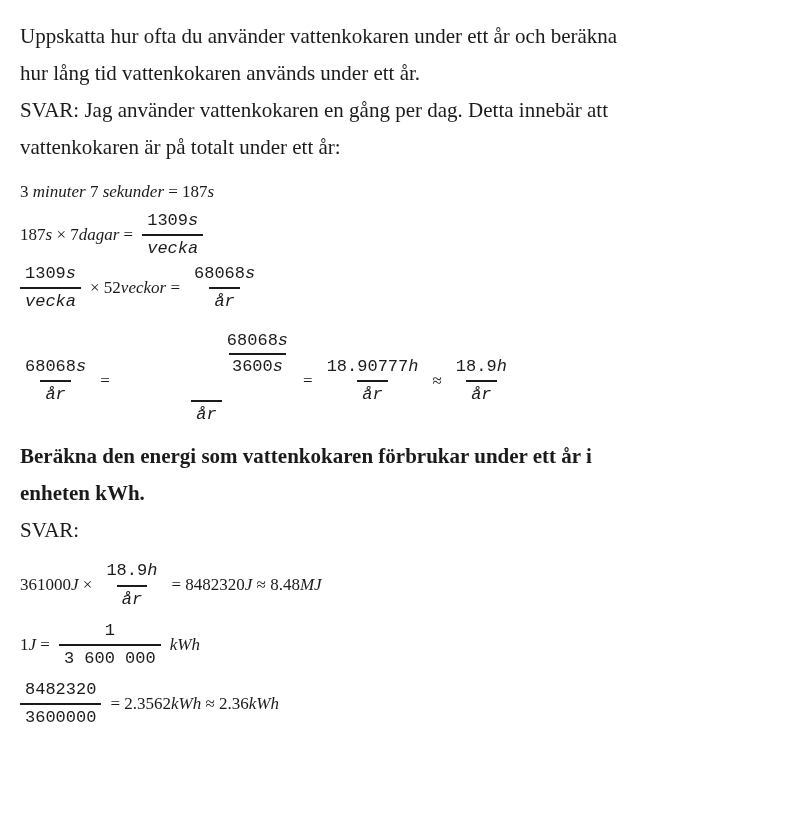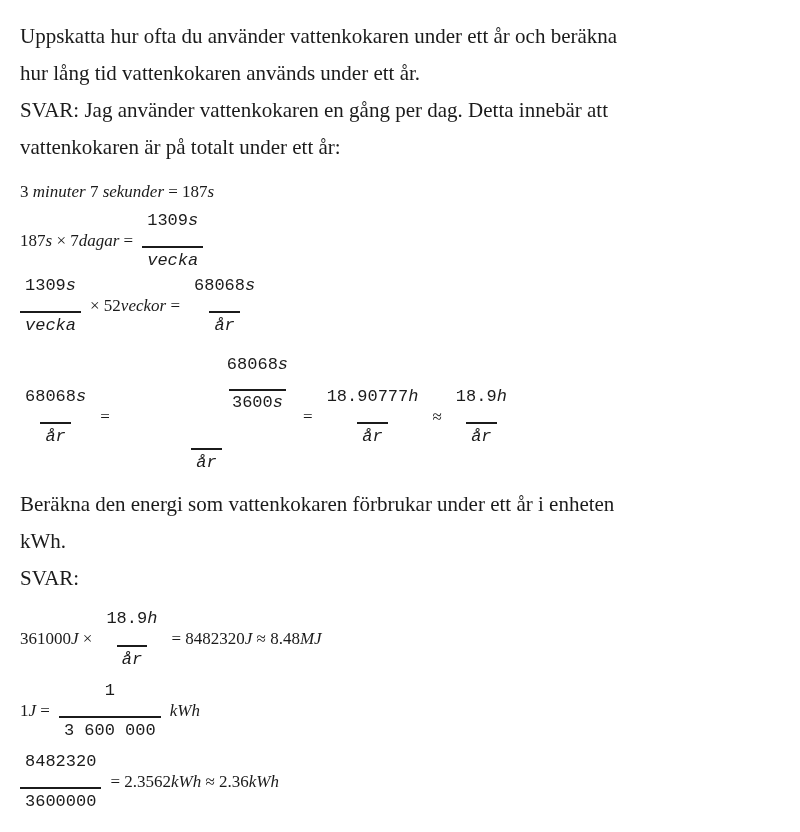--- a/index.html
+++ b/index.html
@@ -20,21 +20,21 @@
     padding: 18px 18px 0 20px;
   }
   p.body {
     font-size: 21px;
     line-height: 37px;
     margin: 0;
     max-width: 764px;
     white-space: normal;
   }
   .p2 { margin-top: 23px; }
-  .p3 { margin-top: 20px; }
+  .p3 { margin-top: 20px; font-weight: bold; }
   .p4 { margin-top: 16px; }
 
   .math {
     font-size: 17px;
     line-height: 1.18;
   }
   .m1 { margin-top: 16px; }
   .m2 { margin-top: 12px; }
 
   .math-row {
@@ -60,21 +60,20 @@
     font-family: Liberation Mono, monospace;
   }
   .frac .num {
     text-align: center;
     padding: 0 5px 3px 5px;
   }
   .frac .den {
     text-align: center;
     border-top: 2px solid #1b1b1b;
     padding: 3px 5px 0 5px;
-    margin-top: 12px;
   }
   .frac.inner .num { padding: 0 3px 2px 3px; }
   .frac.inner .den { padding: 2px 3px 0 3px; }
   .frac.nested { position: relative; top: -13px; }
   .frac.nested > .num { padding: 0 3px 3px 3px; }
 </style>
 </head>
 <body>
 
 <div class="doc">

